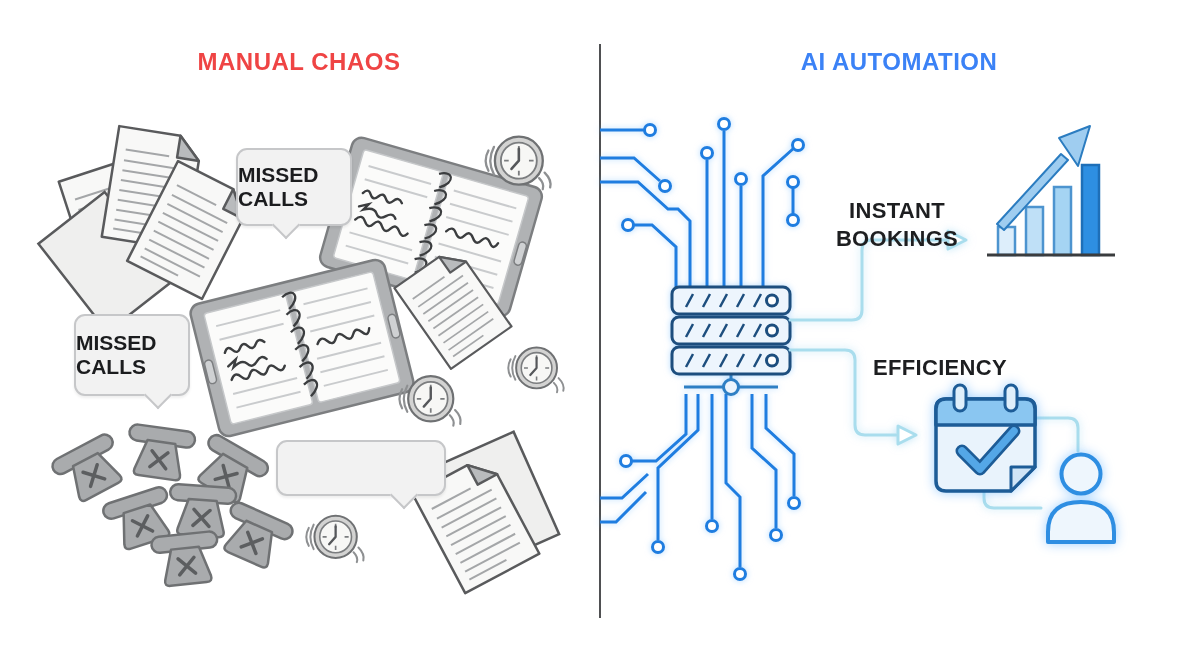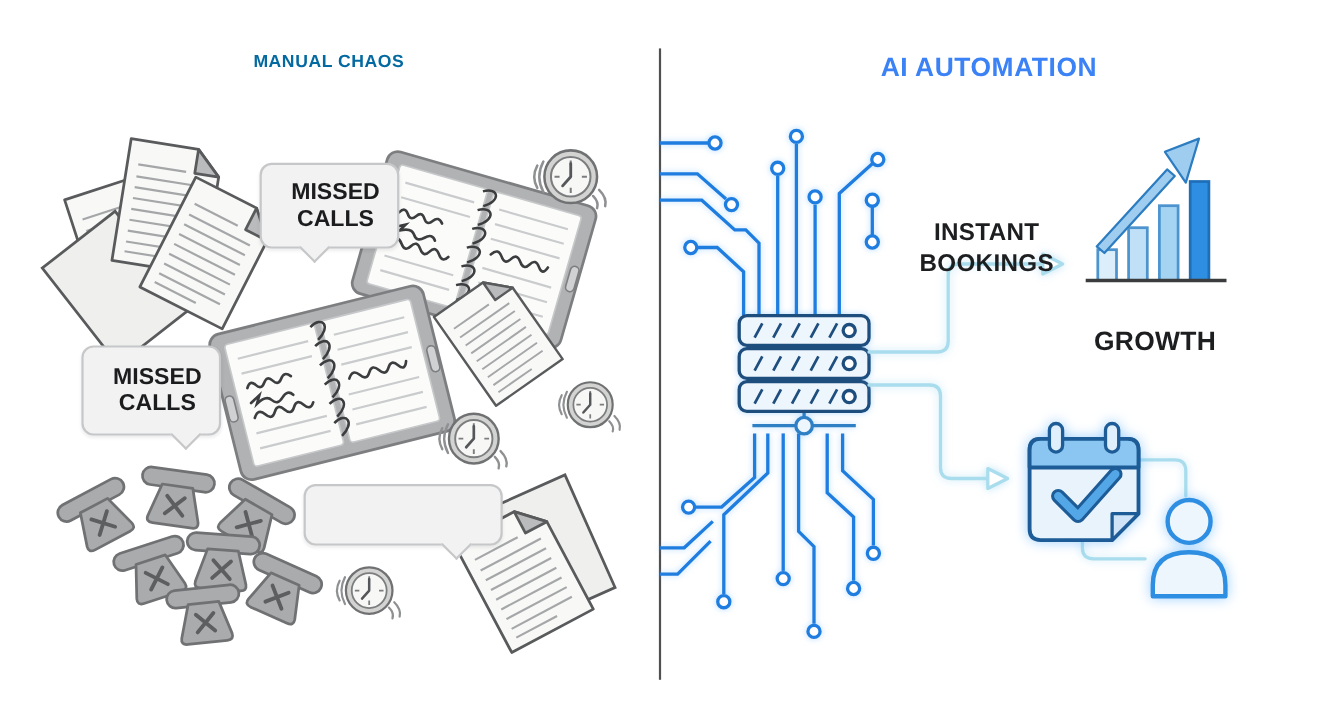--- a/index.html
+++ b/index.html
@@ -2,26 +2,26 @@
 <html><head>
 <meta charset="utf-8">
 <style>
   html,body{margin:0;padding:0;background:#fff;}
   #canvas{
     position:relative;width:1200px;height:655px;background:#ffffff;overflow:hidden;
     font-family:"Liberation Sans",sans-serif;
   }
   .abs{position:absolute;}
   .title{font-weight:bold;text-align:center;letter-spacing:.5px;white-space:nowrap;}
-  #title-left{left:182px;top:48px;width:234px;font-size:16px;color:#0369a1;}
+  #title-left{left:182px;top:48px;width:234px;font-size:24px;color:#ef4444;}
   #title-right{left:782px;top:48px;width:234px;font-size:24px;color:#3b82f6;}
   .bubble{
     position:absolute;background:#f2f2f2;border:2px solid #c6c7c9;border-radius:11px;
-    display:flex;align-items:center;justify-content:center;text-align:center;
-    font-weight:bold;color:#1b1c1e;line-height:1.12;box-shadow:0 2px 3px rgba(0,0,0,.07);padding-left:11px;
+    display:flex;align-items:center;justify-content:center;
+    font-weight:bold;color:#1b1c1e;line-height:1.12;box-shadow:0 2px 3px rgba(0,0,0,.07);
   }
   .bubble .tail{
     position:absolute;width:18px;height:18px;background:#f2f2f2;
     border-right:2px solid #c6c7c9;border-bottom:2px solid #c6c7c9;
     transform:rotate(45deg);bottom:-11px;
   }
   #bubble-1{left:236px;top:148px;width:112px;height:74px;font-size:21px;}
   #bubble-1 .tail{left:38px;}
   #bubble-2{left:74px;top:314px;width:112px;height:78px;font-size:21px;}
   #bubble-2 .tail{right:20px;}
@@ -227,21 +227,21 @@
       <path d="M437,320 H468 Q478,320 478,330 V353"></path>
       <path d="M384,393 V400 Q384,410 394,410 H441"></path>
     </g>
     <g fill="#ffffff" stroke="#a9dded" stroke-width="3" stroke-linejoin="round">
       <polygon points="348,133 366,142 348,151"></polygon>
       <polygon points="298,328 316,337 298,346"></polygon>
     </g>
   </svg>
 
   <div class="lbl" id="lbl-instant">INSTANT BOOKINGS</div>
-  <div class="lbl" id="lbl-growth">GROWTH</div>
+  <div class="lbl" id="lbl-efficiency">EFFICIENCY</div>
 
   <svg class="abs" style="left:975px;top:122px" width="150" height="145" viewBox="0 0 150 145">
     <rect x="23" y="105" width="17" height="28" fill="#ddeefb" stroke="#4d94cf" stroke-width="2.5"></rect>
     <rect x="51" y="85" width="17" height="48" fill="#bfe0f7" stroke="#4d94cf" stroke-width="2.5"></rect>
     <rect x="79" y="65" width="17" height="68" fill="#a5d4f3" stroke="#4d94cf" stroke-width="2.5"></rect>
     <rect x="107" y="43" width="17" height="90" fill="#2e8fe2" stroke="#1e6fb8" stroke-width="2.5"></rect>
     <line x1="12" y1="133" x2="140" y2="133" stroke="#3a3c3e" stroke-width="3"></line>
     <polygon points="22,102 29,108 93,38 86,32" fill="#9fcdf0" stroke="#2b7cc0" stroke-width="2" stroke-linejoin="round"></polygon>
     <polygon points="84,16 115,4 103,44" fill="#9fcdf0" stroke="#2b7cc0" stroke-width="2" stroke-linejoin="round"></polygon>
   </svg>

